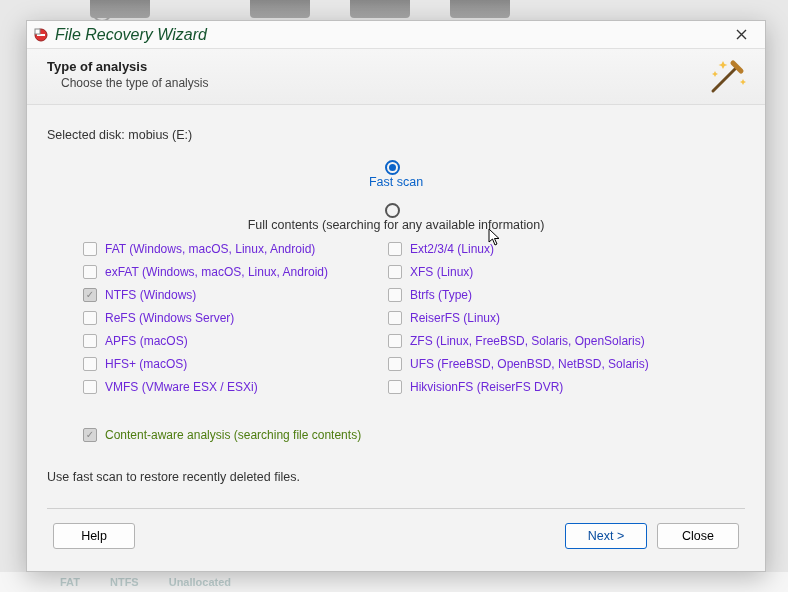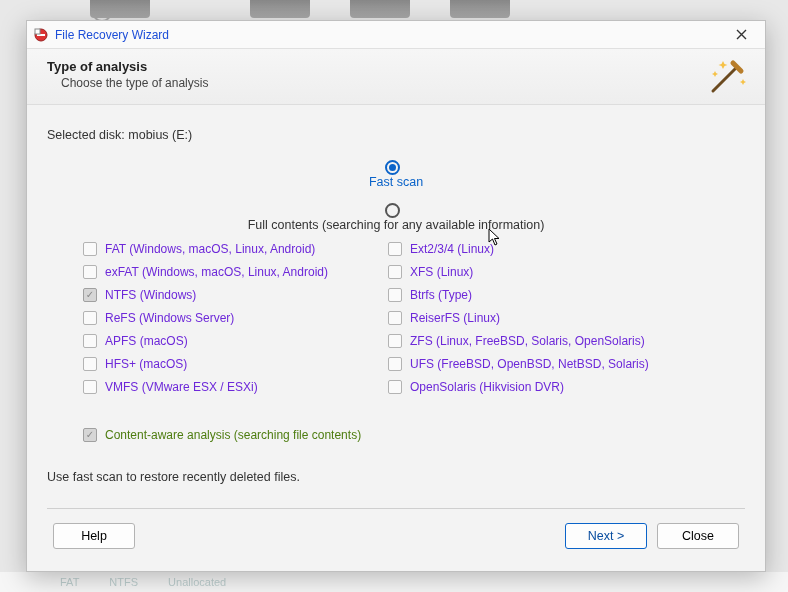--- a/index.html
+++ b/index.html
@@ -12,21 +12,21 @@
 
 .dialog {
   position: absolute; top: 20px; left: 26px; width: 740px; height: 552px;
   background: #f3f3f3; border: 1px solid #bfbfbf; box-shadow: 0 6px 24px rgba(0,0,0,.25);
 }
 
 
 .titlebar { height: 28px; display: flex; align-items: center; padding: 0 6px; background: #fafafa; border-bottom: 1px solid #e0e0e0; }
 .titlebar .app-icon { width: 16px; height: 16px; margin-right: 6px; position: relative; }
 .titlebar .app-icon svg { width: 16px; height: 16px; }
-.titlebar .title { font-size: 12px; color: #1d4ed8; flex: 1; }
+.titlebar .title { font-size: 16px; color: #14532d; flex: 1; font-style: italic; }
 .titlebar .close { width: 36px; height: 26px; display: flex; align-items: center; justify-content: center; cursor: pointer; }
 .titlebar .close svg { width: 11px; height: 11px; stroke: #333; }
 
 
 .header { padding: 10px 20px 14px; position: relative; border-bottom: 1px solid #ddd; background: linear-gradient(#f6f6f6,#eeeeee); }
 .header .h-title { font-size: 13px; font-weight: 600; color: #222; }
 .header .h-sub { font-size: 12px; color: #444; margin-left: 14px; margin-top: 2px; }
 .wand-icon { position: absolute; right: 16px; top: 6px; width: 46px; height: 46px; }
 
 
@@ -54,21 +54,21 @@
 
 .footer { display: flex; padding: 0 26px 12px; gap: 10px; }
 .footer .spacer { flex: 1; }
 .btn { min-width: 82px; height: 26px; font-size: 12.5px; background: #fdfdfd; border: 1px solid #b3b3b3; border-radius: 3px; cursor: pointer; padding: 0 16px; }
 .btn.primary { border: 1px solid #0a63c9; color: #0a4ea0; }
 
 .cursor { position: absolute; top: 228px; left: 488px; width: 14px; height: 18px; pointer-events:none;}
 .cursor svg { width: 14px; height: 18px; }
 
 .bg-strip { position:absolute; bottom:0; left:0; right:0; height:20px; background:#f6f6f6; display:flex; gap:30px; padding-left:60px; font-size:11px; color:#8aa; align-items:center;}
-.bg-strip span { opacity:.5; }
+.bg-strip span { opacity:.5;font-weight:bold; }
 </style>
 </head>
 <body>
 
 <div class="bg-circle"></div>
 <div class="bg-disks">
     <div class="bg-disk"></div>
     <div class="bg-disk" style="margin-left:60px"></div>
     <div class="bg-disk"></div>
     <div class="bg-disk"></div>
@@ -177,21 +177,21 @@
           <div class="chk-row">
             <span class="chk"></span>
             <span>ZFS (Linux, FreeBSD, Solaris, OpenSolaris)</span>
           </div>
           <div class="chk-row">
             <span class="chk"></span>
             <span>UFS (FreeBSD, OpenBSD, NetBSD, Solaris)</span>
           </div>
           <div class="chk-row">
             <span class="chk"></span>
-            <span>OpenSolaris (Hikvision DVR)</span>
+            <span>HikvisionFS (ReiserFS DVR)</span>
           </div>
         </div>
     </div>
 
     <div class="content-aware">
       <span class="chk checked"></span>
       <span>Content-aware analysis (searching file contents)</span>
     </div>
 
     <div class="hint">Use fast scan to restore recently deleted files.</div>

